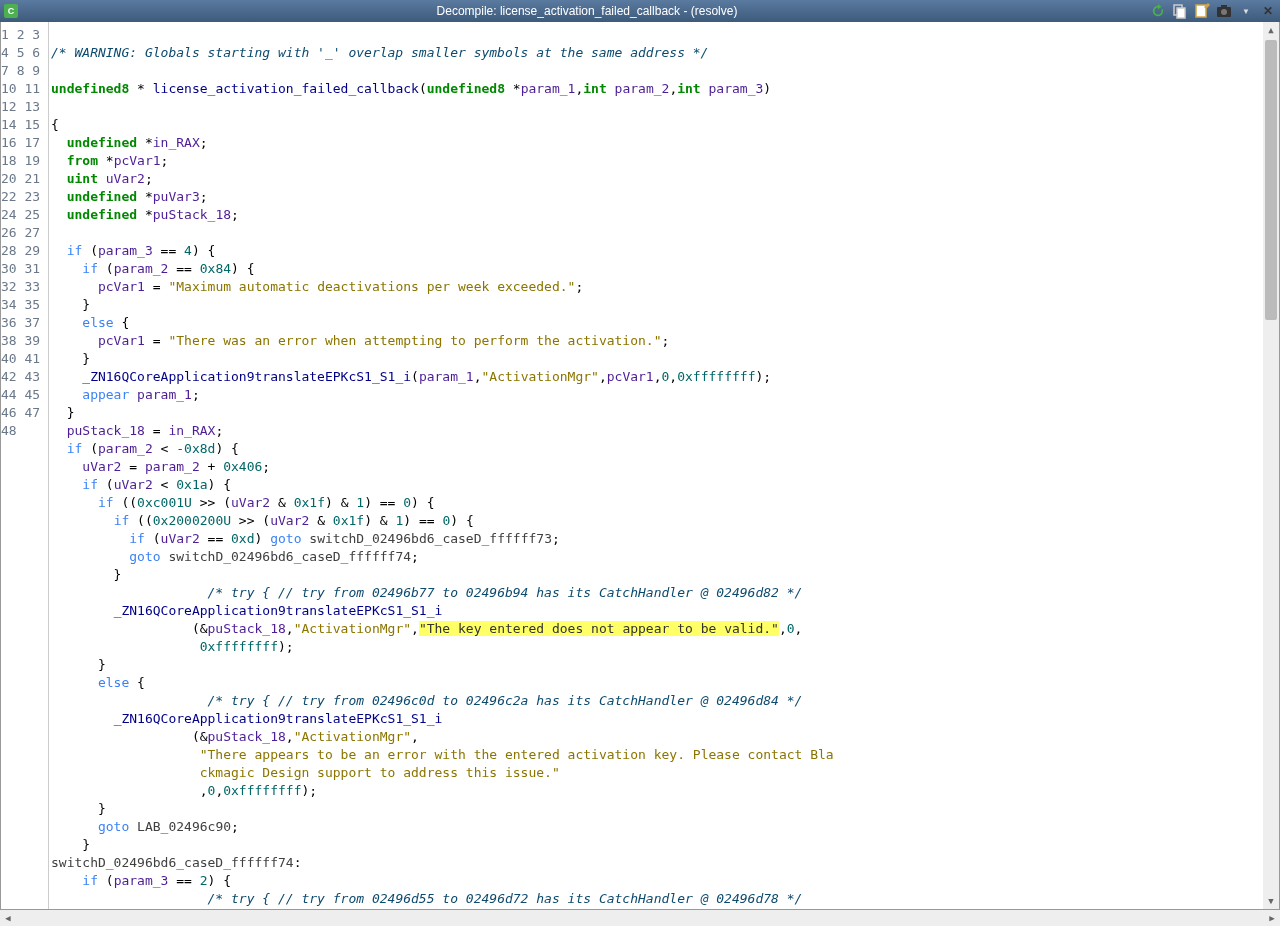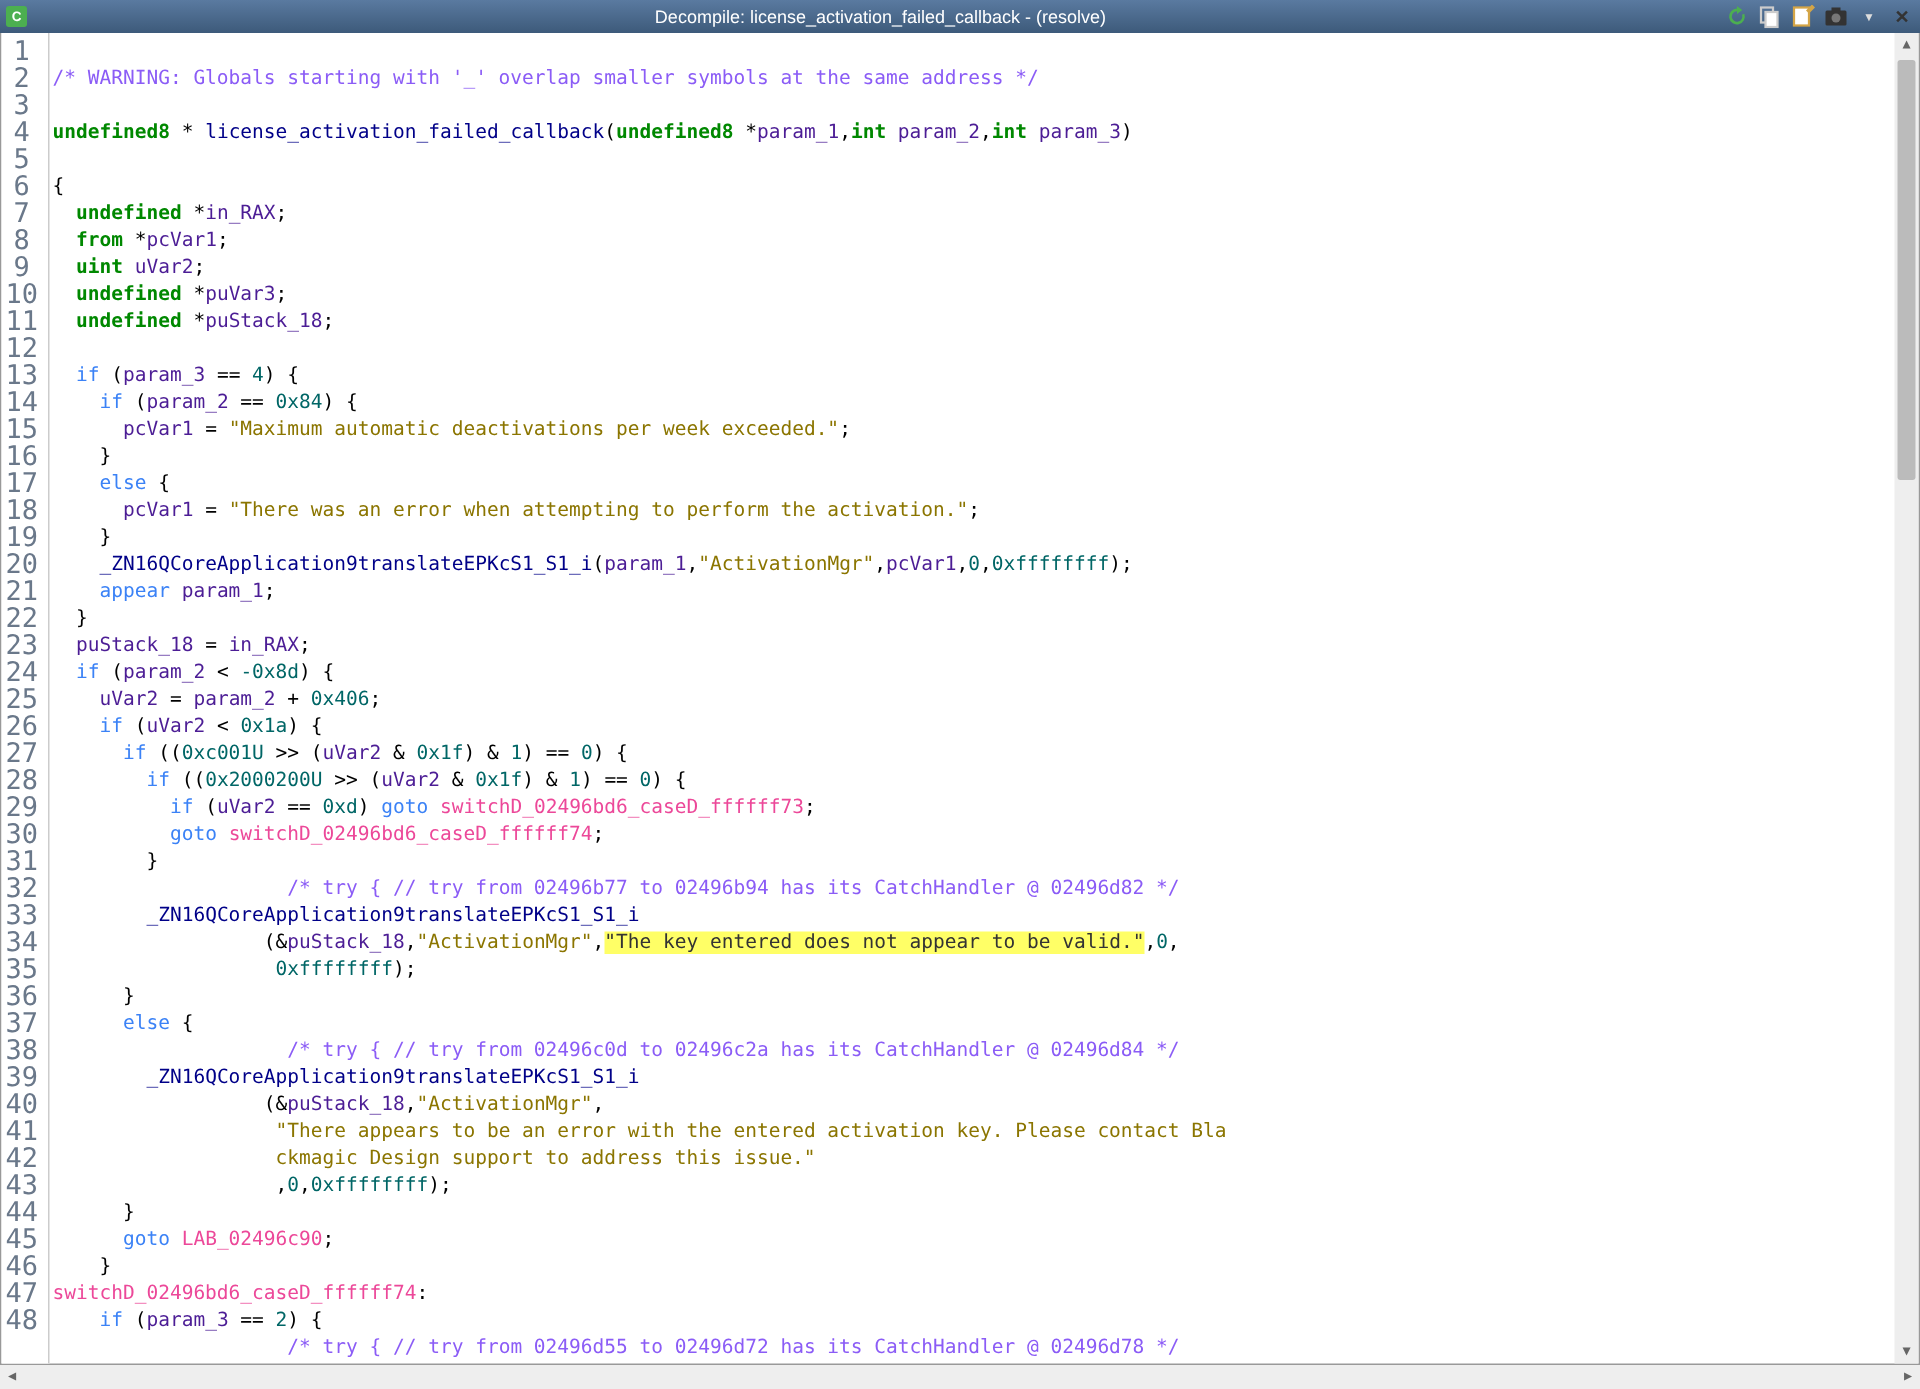--- a/index.html
+++ b/index.html
@@ -58,27 +58,27 @@
 }
 .editor-area {
   flex: 1;
   display: flex;
   background: #fff;
   position: relative;
   border: 1px solid #999;
   border-top: none;
 }
 .gutter {
-  width: 32px;
+  width: 48px;
   background: #fff;
   border-right: 1px solid #ccc;
-  text-align: center;
+  text-align: left;
   padding: 4px 4px 0 0;
   font-family: monospace;
-  font-size: 18px;
+  font-size: 13px;
   line-height: 18px;
   color: #6a788a;
   user-select: none;
 }
 .code-content {
   flex: 1;
   padding: 4px 0 0 2px;
   font-family: monospace;
   font-size: 13px;
   line-height: 18px;
@@ -120,29 +120,29 @@
 }
 .scroll-h .arrow-left, .scroll-h .arrow-right {
   width: 16px;
   font-size: 9px;
   color: #666;
   text-align: center;
 }
 .scroll-h .track { flex: 1; }
 
 
-.c-comment { color: #8b5cf6; }
+.c-comment { color: #0c4a6e; font-style: italic; }
 .c-kw { color: #3b82f6; font-weight: normal; }
 .c-type { color: #008800; font-weight: bold; }
 .c-func { color: #000088; }
 .c-var { color: #4c1d95; }
 .c-num { color: #006666; }
 .c-str { color: #8b7500; }
 .c-str-hl { color: #333; background: #ffff66; }
-.c-label { color: #ec4899; }
+.c-label { color: #404040; }
 
 .refresh-icon svg, .icon-svg svg { width: 14px; height: 14px; }
 </style>
 </head>
 <body>
 
 <div class="titlebar">
   <div class="app-icon">
       <span>C</span>
     </div>

